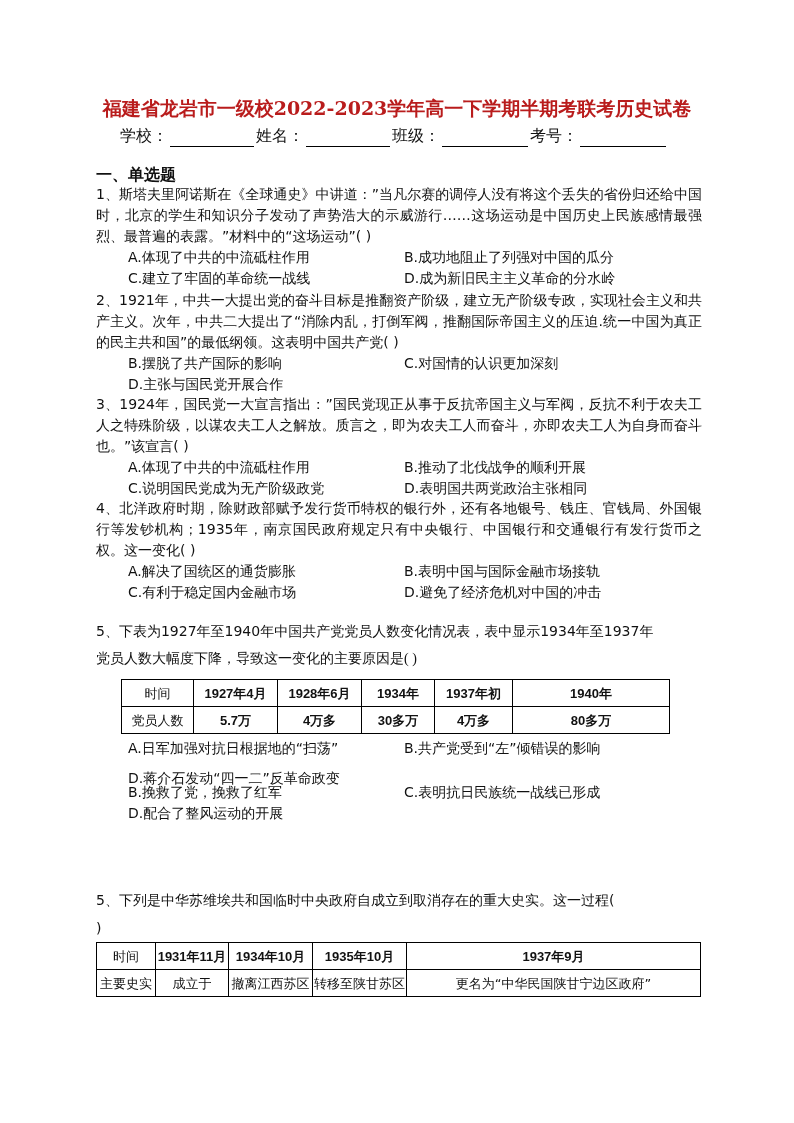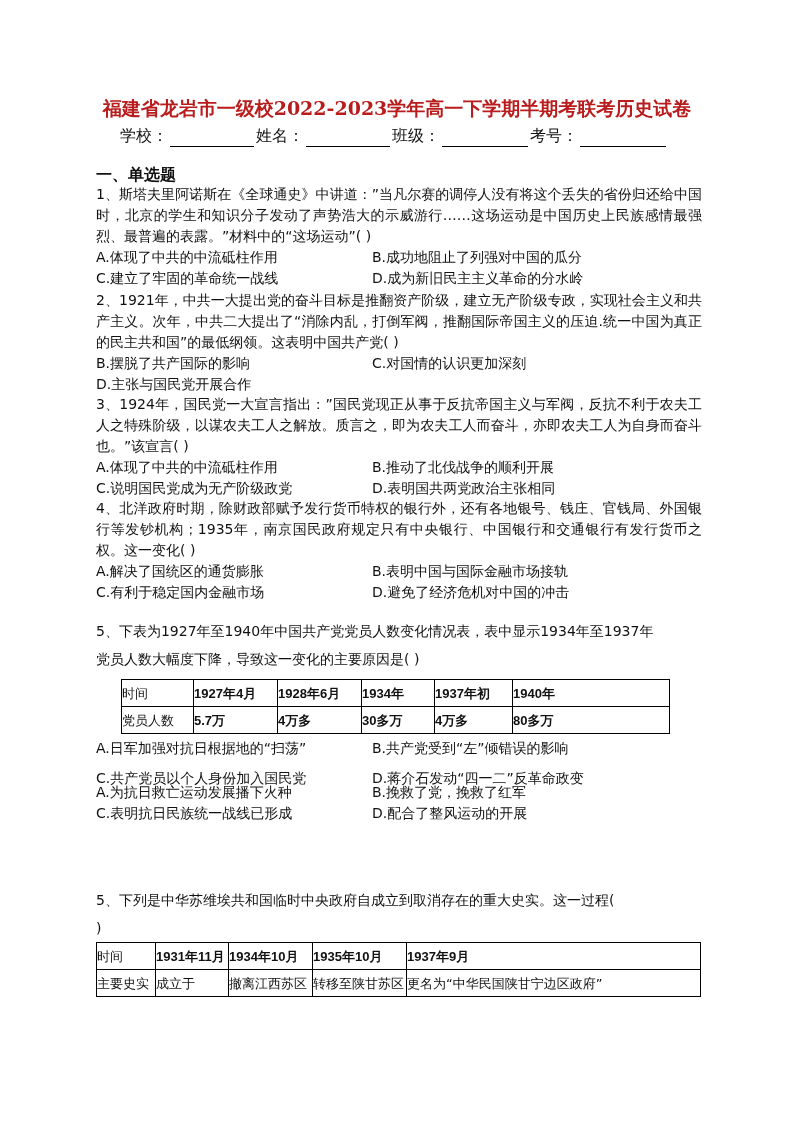--- a/index.html
+++ b/index.html
@@ -7,24 +7,24 @@
       font-family: "DejaVu Sans", "Liberation Sans", sans-serif; color: #111; }
     .page { position: absolute; left: 0; top: 0; width: 794px; height: 1123px; }
     .title { position: absolute; left: 0; top: 96px; width: 794px; text-align: center;
       font-family: "DejaVu Serif", "Liberation Serif", serif; font-weight: bold; font-size: 19px; letter-spacing: 0px; color: #b91c1c; }
     .fields { position: absolute; left: 120px; top: 126px; font-size: 16px; display: flex; align-items: flex-end; color: #111; }
     .fields .lbl { white-space: nowrap; }
     .fields .blank { display: inline-block; border-bottom: 1px solid #000; height: 15px; margin: 0 2px; }
     .section { position: absolute; left: 96px; top: 165px; font-size: 16px; font-weight: bold; }
     .q { position: absolute; left: 96px; width: 606px; font-size: 14px; line-height: 21px; }
     .q p { margin: 0; text-align: justify; text-align-last: left; }
-    .opts { display: grid; grid-template-columns: 276px 330px; }
+    .opts { display: grid; grid-template-columns: 276px 330px; margin-left: 32px; }
     .opts span { white-space: nowrap; }
     .tbl { border-collapse: collapse; font-size: 13px; }
-    .tbl td { border: 1px solid #000; padding: 0; height: 26px; }
+    .tbl td { border: 1px solid #000; text-align: center; padding: 0; height: 26px; }
     .tbl5 td { height: 26px; }
     .b { font-weight: bold; font-family: "Liberation Sans", sans-serif; }
   </style>
 </head>
 <body>
 
 <div class="page">
 
   <div class="title">福建省龙岩市一级校2022-2023学年高一下学期半期考联考历史试卷</div>
 
@@ -75,21 +75,21 @@
     <div class="opts">
       <span>A.解决了国统区的通货膨胀</span>
       <span>B.表明中国与国际金融市场接轨</span>
       <span>C.有利于稳定国内金融市场</span>
       <span>D.避免了经济危机对中国的冲击</span>
     </div>
   </div>
 
   <div class="q" style="top:603px">
     <p style="white-space:nowrap; line-height:24px;margin-top:16px;">5、下表为1927年至1940年中国共产党党员人数变化情况表，表中显示1934年至1937年</p>
-    <p style="margin-top:4px; line-height:24px;">党员人数大幅度下降，导致这一变化的主要原因是(  )</p>
+    <p style="margin-top:4px; line-height:24px;font-family:Liberation Serif, serif;">党员人数大幅度下降，导致这一变化的主要原因是(  )</p>
     <table class="tbl tbl5" style="margin-left:25px; margin-top:8px; width:549px;">
       <tbody>
           <tr>
         <td style="width:71px">时间</td>
         <td class="b" style="width:83px">1927年4月</td>
         <td class="b" style="width:83px">1928年6月</td>
         <td class="b" style="width:72px">1934年</td>
         <td class="b" style="width:77px">1937年初</td>
         <td class="b">1940年</td>
       </tr>
@@ -99,28 +99,26 @@
         <td class="b">4万多</td>
         <td class="b">30多万</td>
         <td class="b">4万多</td>
         <td class="b">80多万</td>
       </tr>
     </tbody>
       </table>
     <div class="opts" style="line-height:30px; margin-top:-1px;">
       <span>A.日军加强对抗日根据地的“扫荡”</span>
       <span>B.共产党受到“左”倾错误的影响</span>
-      <span>C.共产党员以个人身份加入国民党</span>
       <span>D.蒋介石发动“四一二”反革命政变</span>
     </div>
   </div>
 
   <div class="q" style="top:782px">
     <div class="opts">
-      <span>A.为抗日救亡运动发展播下火种</span>
       <span>B.挽救了党，挽救了红军</span>
       <span>C.表明抗日民族统一战线已形成</span>
       <span>D.配合了整风运动的开展</span>
     </div>
   </div>
 
   <div class="q" style="top:888px">
     <p style="white-space:nowrap; line-height:24px;">5、下列是中华苏维埃共和国临时中央政府自成立到取消存在的重大史实。这一过程(</p>
     <p style="margin-top:4px; line-height:24px;">)</p>
     <table class="tbl" style="margin-left:0px; margin-top:2px; width:605px;">

